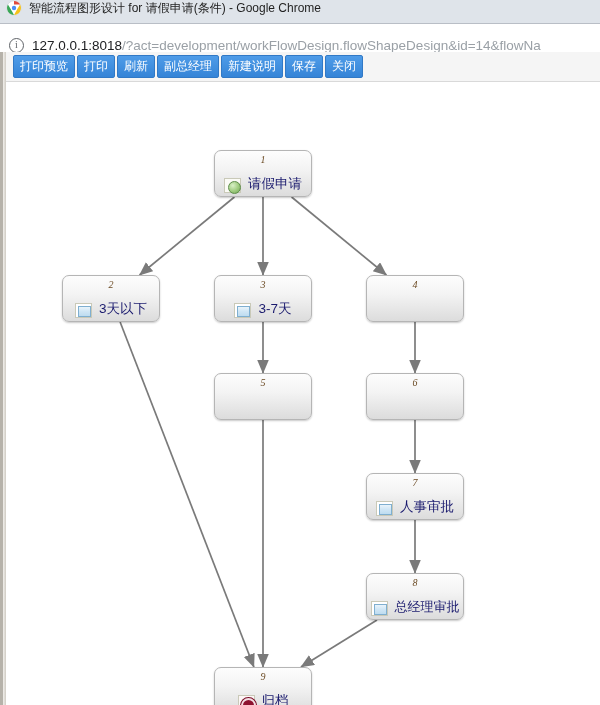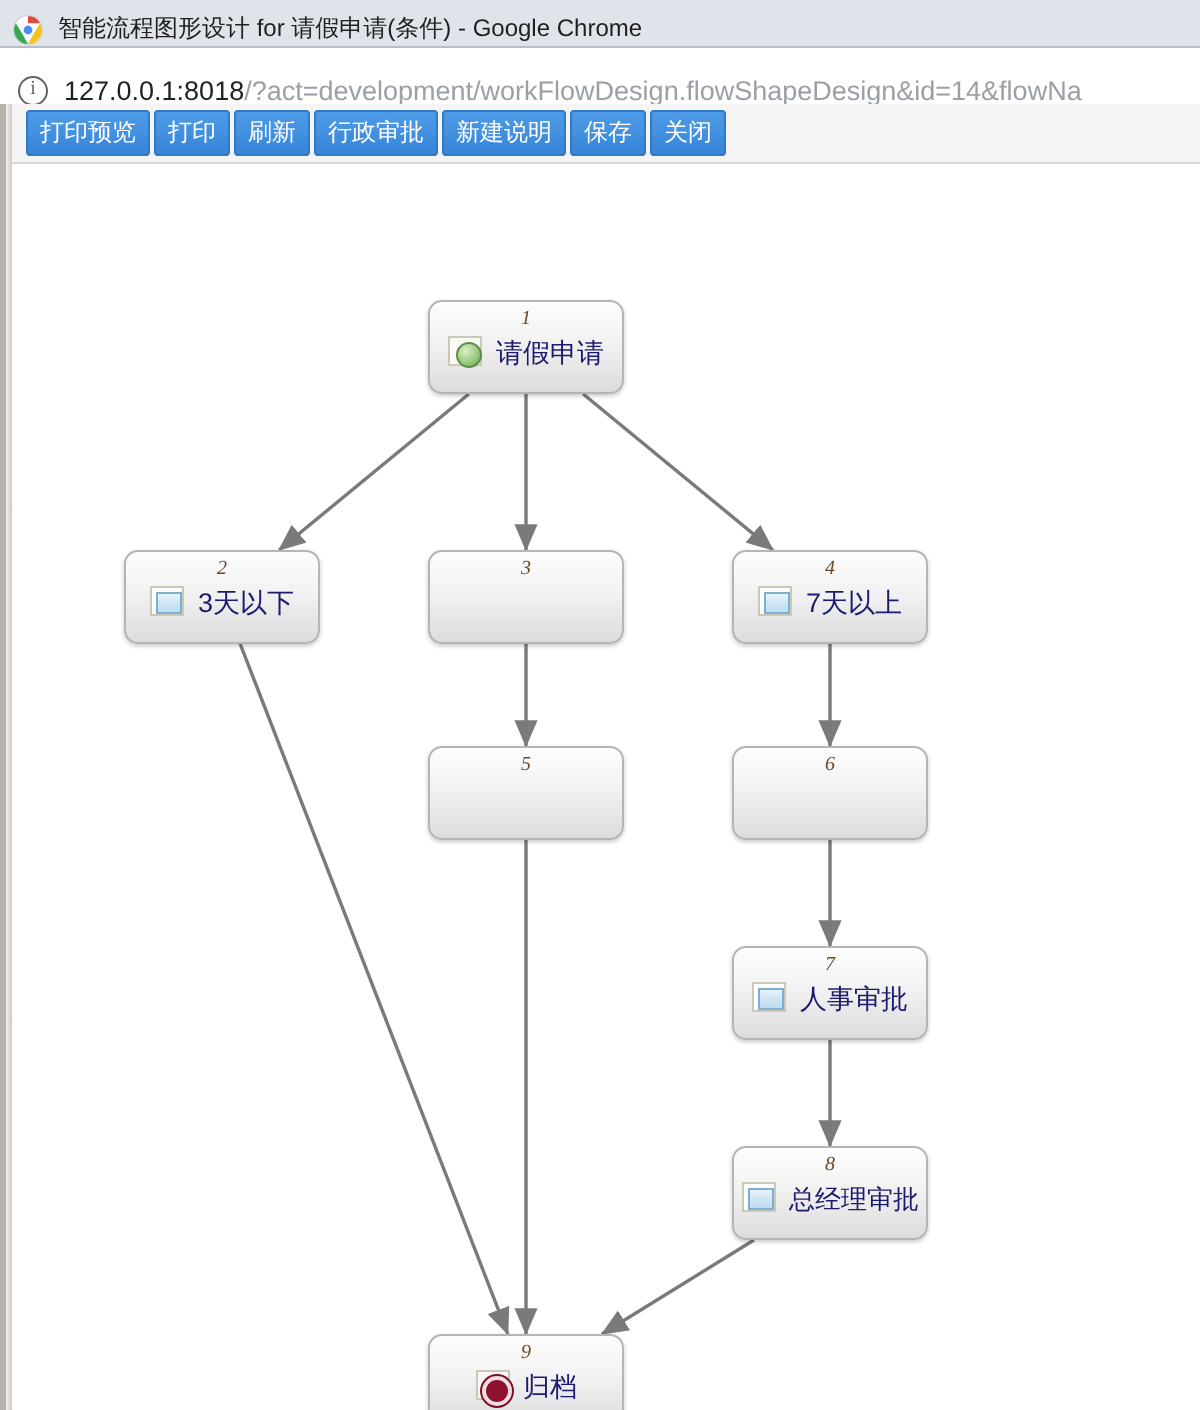--- a/index.html
+++ b/index.html
@@ -15,21 +15,21 @@
     width: 600px; height: 705px;
     background: #d4d0c8;
   }
 
   
   .titlebar {
     position: absolute; left: 0; top: 0;
     width: 600px; height: 24px;
     background: #dfe4ea;
     border-bottom: 1px solid #b9bec6;
-    display: flex; align-items: flex-end;
+    display: flex; align-items: flex-start;
     padding-left: 6px;
     overflow: hidden;
   }
   .chrome-logo {
     width: 16px; height: 16px;
     flex: 0 0 16px;
     margin-right: 7px;
     position: relative;
   }
   .titlebar-text {
@@ -147,21 +147,21 @@
     text-align: center;
     font-size: 10px;
     font-style: italic;
     font-family: "Liberation Serif", serif;
     color: #6b4a23;
   }
   .node-body {
     position: absolute;
     left: 0; right: 0; top: 17px; bottom: 0;
     display: flex;
-    align-items: flex-start;
+    align-items: flex-end;
     justify-content: center;
     gap: 7px;
     padding: 0 6px 3px 6px;
   }
   .node-label {
     font-size: 13.5px;
     color: #1a1a6e;
     white-space: nowrap;
     font-family: "Liberation Sans", "DejaVu Sans", sans-serif;
   }
@@ -240,21 +240,21 @@
     <span class="url-text"><span class="url-host">127.0.0.1:8018</span><span>/?act=development/workFlowDesign.flowShapeDesign&amp;id=14&amp;flowNa</span></span>
   </div>
 
   <div class="page-frame">
     <div class="frame-inner-edge"></div>
 
     <div class="toolbar" id="toolbar">
         <div class="tb-btn">打印预览</div>
         <div class="tb-btn">打印</div>
         <div class="tb-btn">刷新</div>
-        <div class="tb-btn">行政审批</div>
+        <div class="tb-btn">副总经理</div>
         <div class="tb-btn">新建说明</div>
         <div class="tb-btn">保存</div>
         <div class="tb-btn">关闭</div>
       </div>
 
     <div class="canvas" id="canvas">
       <svg class="edges" id="edges" viewBox="0 0 597 622">
         <defs>
           <marker id="ah" markerWidth="9" markerHeight="9" refX="7.6" refY="3.4" orient="auto" markerUnits="strokeWidth">
             <path d="M0,0 L8,3.4 L0,6.8 z" fill="#7a7a7a"></path>
@@ -283,27 +283,27 @@
           </div>
           <div class="node" style="left: 56px; top: 192px; width: 98px; height: 47px;">
             <div class="node-num">2</div>
             <div class="node-body">
               <span class="ic ic-task"></span>
               <span class="node-label">3天以下</span>
             </div>
           </div>
           <div class="node" style="left: 208px; top: 192px; width: 98px; height: 47px;">
             <div class="node-num">3</div>
+            <div class="node-body">
+              <span class="ic ic-task"></span>
+              <span class="node-label">3-7天</span>
+            </div>
           </div>
           <div class="node" style="left: 360px; top: 192px; width: 98px; height: 47px;">
             <div class="node-num">4</div>
-            <div class="node-body">
-              <span class="ic ic-task"></span>
-              <span class="node-label">7天以上</span>
-            </div>
           </div>
           <div class="node" style="left: 208px; top: 290px; width: 98px; height: 47px;">
             <div class="node-num">5</div>
           </div>
           <div class="node" style="left: 360px; top: 290px; width: 98px; height: 47px;">
             <div class="node-num">6</div>
           </div>
           <div class="node" style="left: 360px; top: 390px; width: 98px; height: 47px;">
             <div class="node-num">7</div>
             <div class="node-body">

